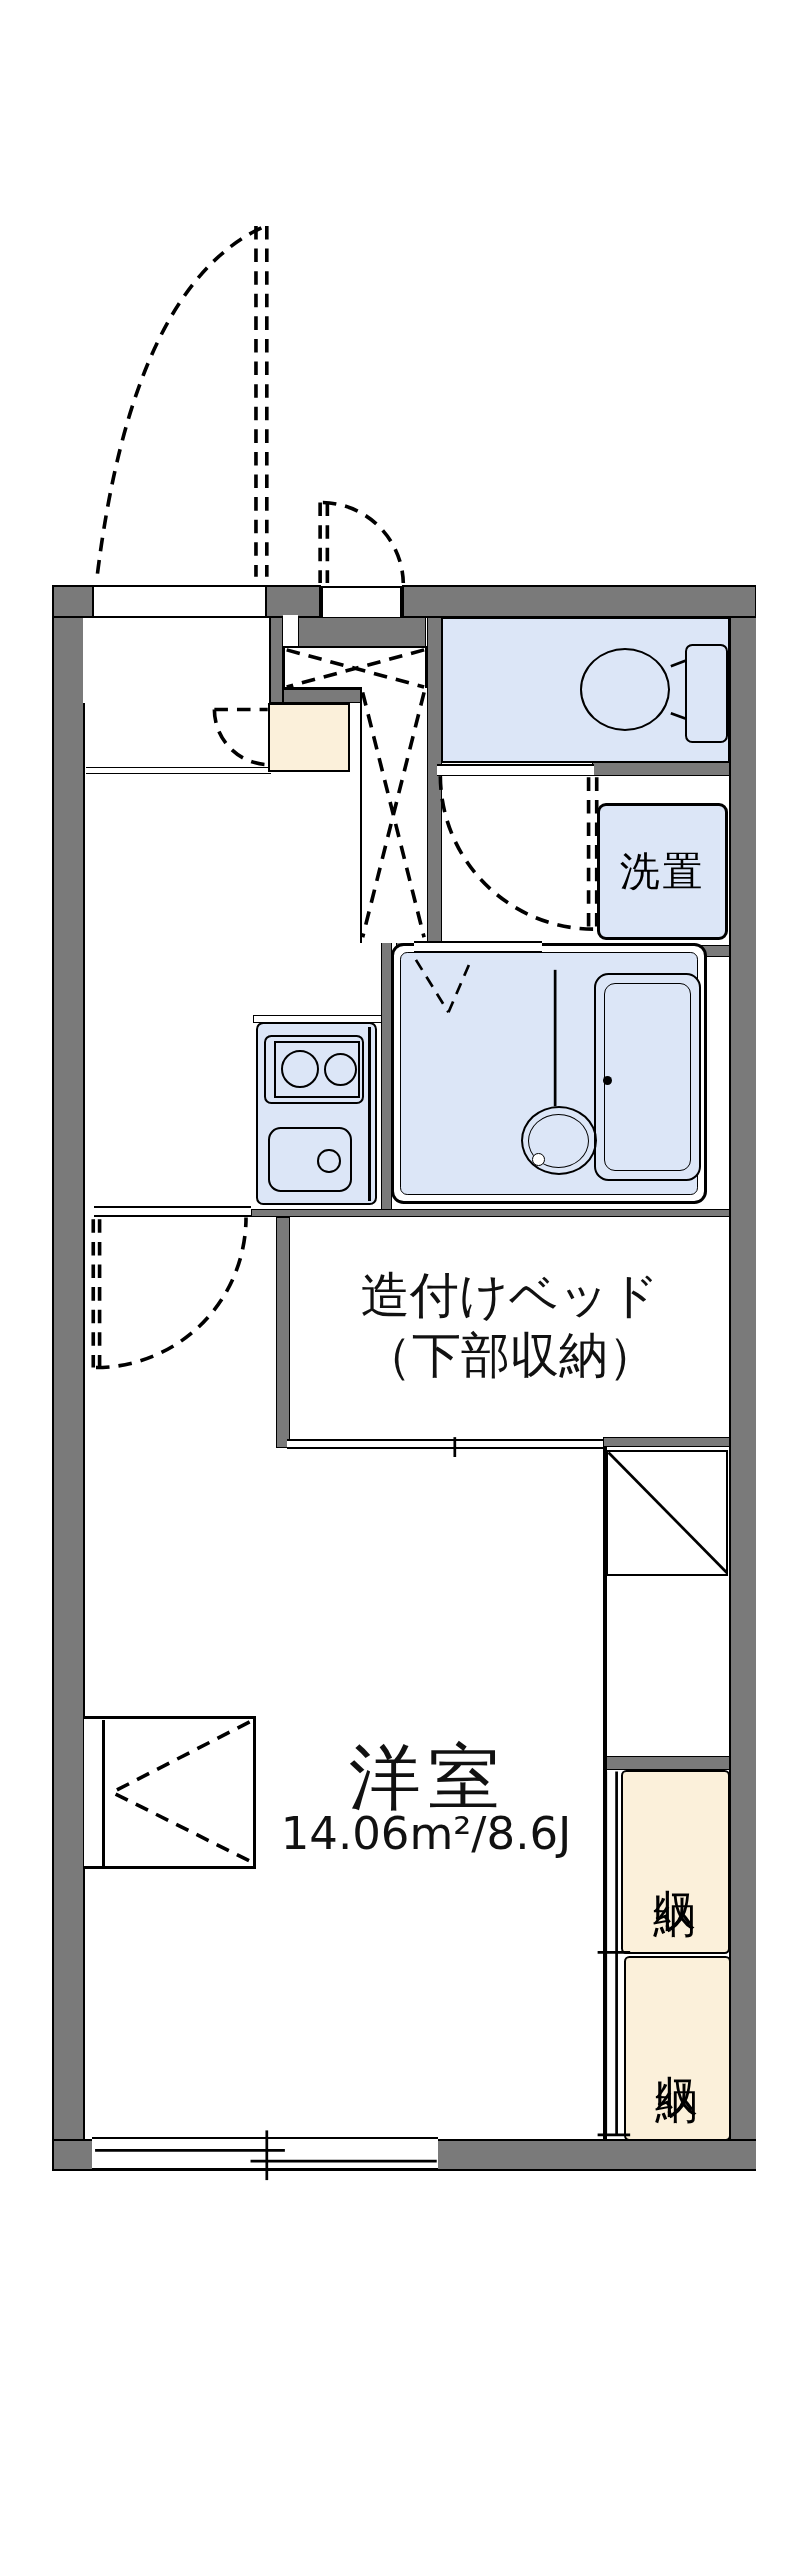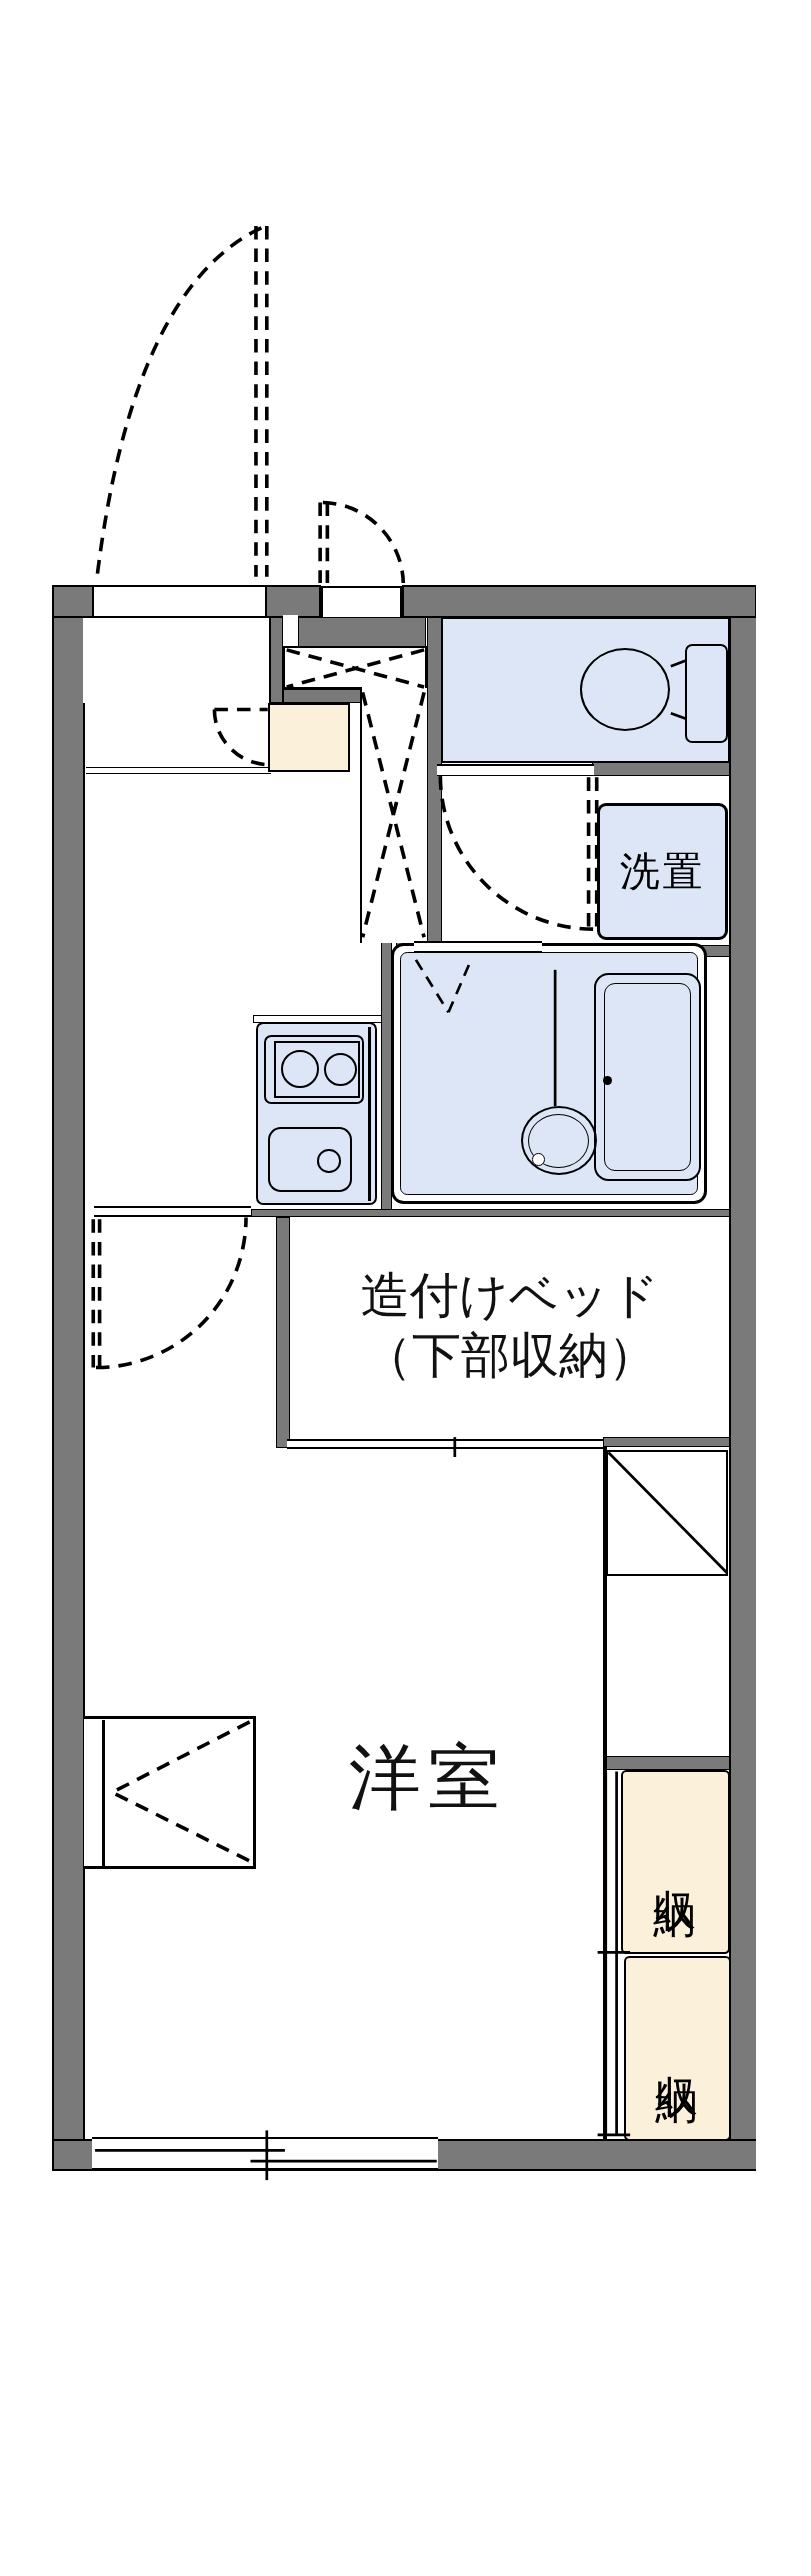--- a/index.html
+++ b/index.html
@@ -97,20 +97,21 @@
     <span class="vtext" style="font-size:43px;">収納</span>
   </div>
   <div class="abs cream center" style="left:624px;top:1956px;width:107px;height:185px;border-radius:5.4px;">
     <span class="vtext" style="font-size:43px;">収納</span>
   </div>
 
   <div class="abs white" style="left:94px;top:1206px;width:157px;height:11px;border-top:2.7px solid #000;border-bottom:2.7px solid #000;"></div>
   <div class="abs white" style="left:84px;top:1716px;width:172px;height:153px;border-top:3.6px solid #000;border-right:3.6px solid #000;border-bottom:3.6px solid #000;"></div>
   <div class="abs blk" style="left:102px;top:1720px;width:2.7px;height:146px;"></div>
   <div class="lbl" style="left:428px;top:1761px;font-size:72px;letter-spacing:7.2px;margin-top:16px;">洋室</div>
+  <div class="lbl" style="left:426px;top:1833px;font-size:45px;">14.06m²/8.6J</div>
 
   <div class="abs white" style="left:92px;top:2137px;width:346px;height:34px;border-top:2.7px solid #000;border-bottom:3.6px solid #000;"></div>
 
   <svg width="812" height="2576" viewBox="0 0 898 2850">
     <g stroke="#000" fill="none">
 
       <g stroke-width="4" stroke-dasharray="15 10">
         <path d="M 289 252 Q 146 320 107 640"></path>
         <path d="M 283 250 V 638 M 295 250 V 638"></path>
         <path d="M 354 556 V 645 M 362 556 V 645"></path>

